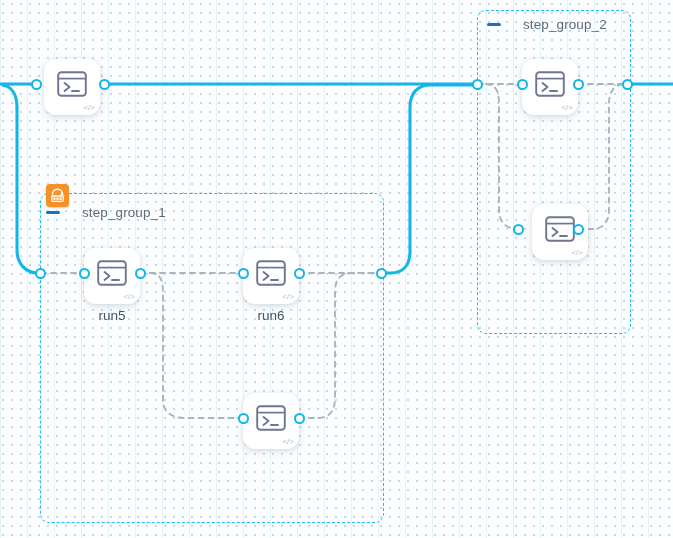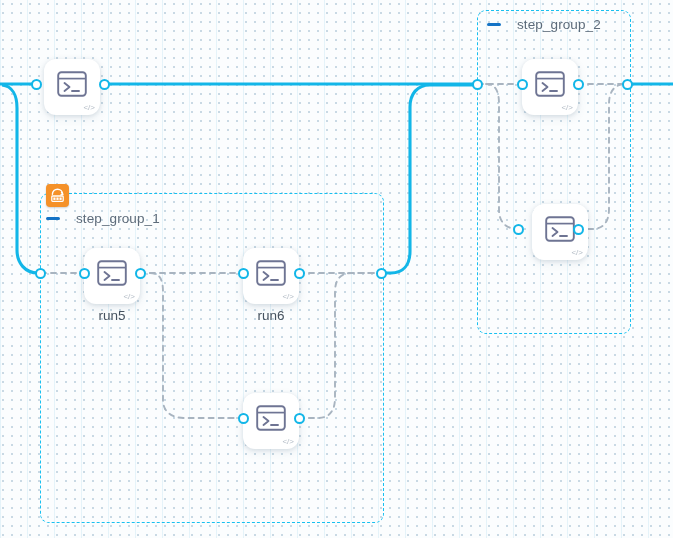--- a/index.html
+++ b/index.html
@@ -15,21 +15,21 @@
       radial-gradient(circle at 1px 1px, #c9d9e4 0.9px, transparent 1.1px),
       repeating-linear-gradient(to right, rgba(180,220,240,.30) 0 1px, transparent 1px 27px);
     background-size: 9px 9px, 27px 100%;
     background-position: 2px 3px, 0 0;
   }
   .svg-layer{position:absolute;left:0;top:0;width:673px;height:538px;pointer-events:none;}
 
   
   .group{position:absolute;border:1.6px dashed #17c0f0;border-radius:9px;background:transparent;}
   .group-label{
-    position:absolute;display:flex;align-items:center;gap:16px;
+    position:absolute;display:flex;align-items:center;gap:22px;
     font-size:13.5px;color:#5d6b7a;white-space:nowrap;letter-spacing:.1px;
   }
   .group-dash{display:inline-block;width:14px;height:2.6px;background:#1473c6;border-radius:2px;}
   .grp-badge{
     position:absolute;width:23px;height:23px;border-radius:4px;background:#f59128;
     display:flex;align-items:center;justify-content:center;
     box-shadow:0 1px 2px rgba(0,0,0,.18);
   }
 
   
@@ -84,21 +84,21 @@
   <div class="grp-badge" style="left:46px;top:184px;">
     <svg width="17" height="17" viewBox="0 0 20 20" aria-hidden="true">
       <path d="M4 8.5 C4 4.8 7 2.6 10 2.6 C13 2.6 16 4.8 16 8.5" fill="none" stroke="#ffffff" stroke-width="1.7" stroke-linecap="round"></path>
       <path d="M14.6 6.4 L16.4 8.6 L14.0 9.2" fill="none" stroke="#ffffff" stroke-width="1.5" stroke-linecap="round" stroke-linejoin="round"></path>
       <rect x="3.3" y="10.6" width="13.4" height="6.3" rx="1" fill="none" stroke="#ffffff" stroke-width="1.5"></rect>
       <rect x="5.1" y="12.3" width="2.6" height="2.9" fill="#ffffff"></rect>
       <rect x="8.7" y="12.3" width="2.6" height="2.9" fill="#ffffff"></rect>
       <rect x="12.3" y="12.3" width="2.6" height="2.9" fill="#ffffff"></rect>
     </svg>
   </div>
-  <div class="group-label" style="left:46px;top:211px;">
+  <div class="group-label" style="left:46px;top:205px;">
     <span class="group-dash"></span>
     <span>step_group_1</span>
   </div>
 
   <div class="group" style="left:477px;top:10px;width:152px;height:322px;"></div>
   <div class="group-label" style="left:487px;top:17px;">
     <span class="group-dash"></span>
     <span>step_group_2</span>
   </div>
 

